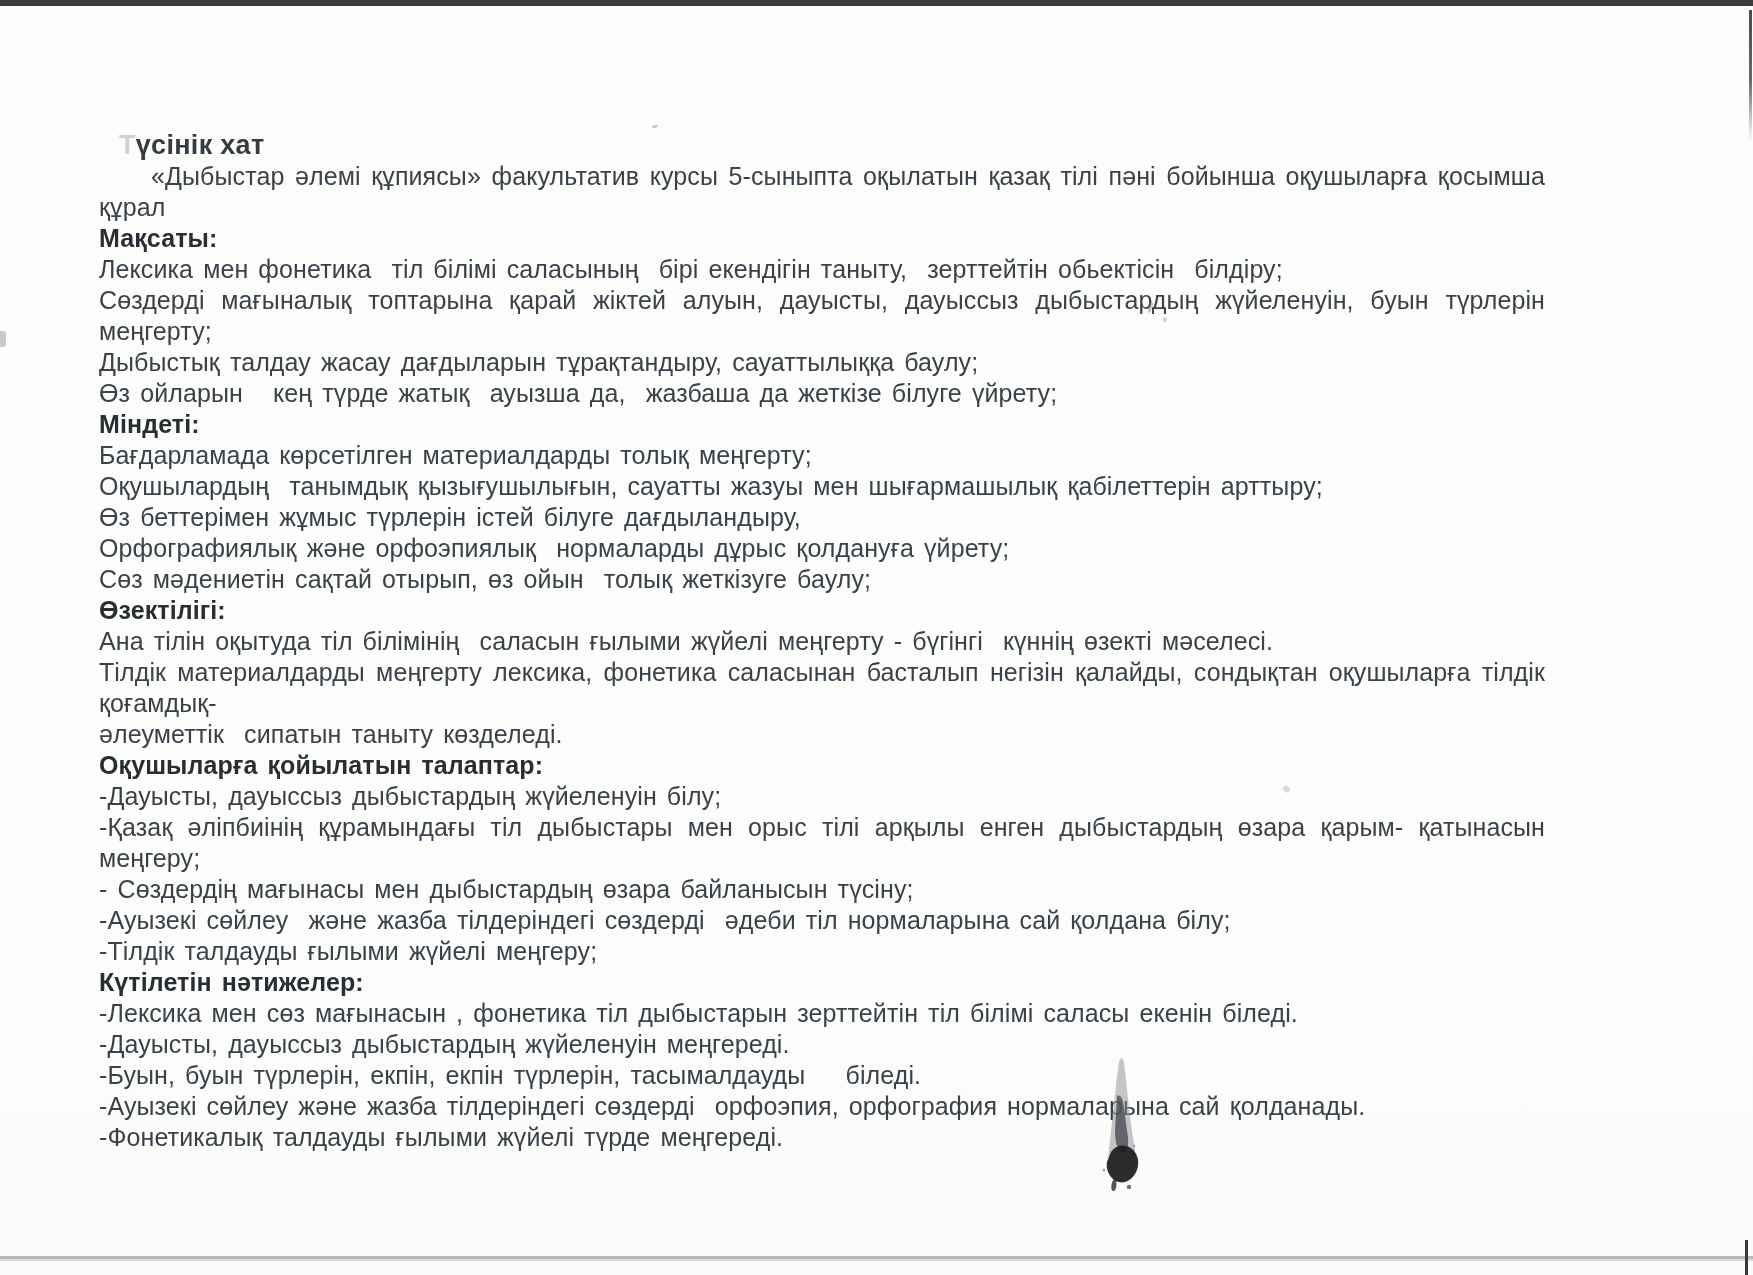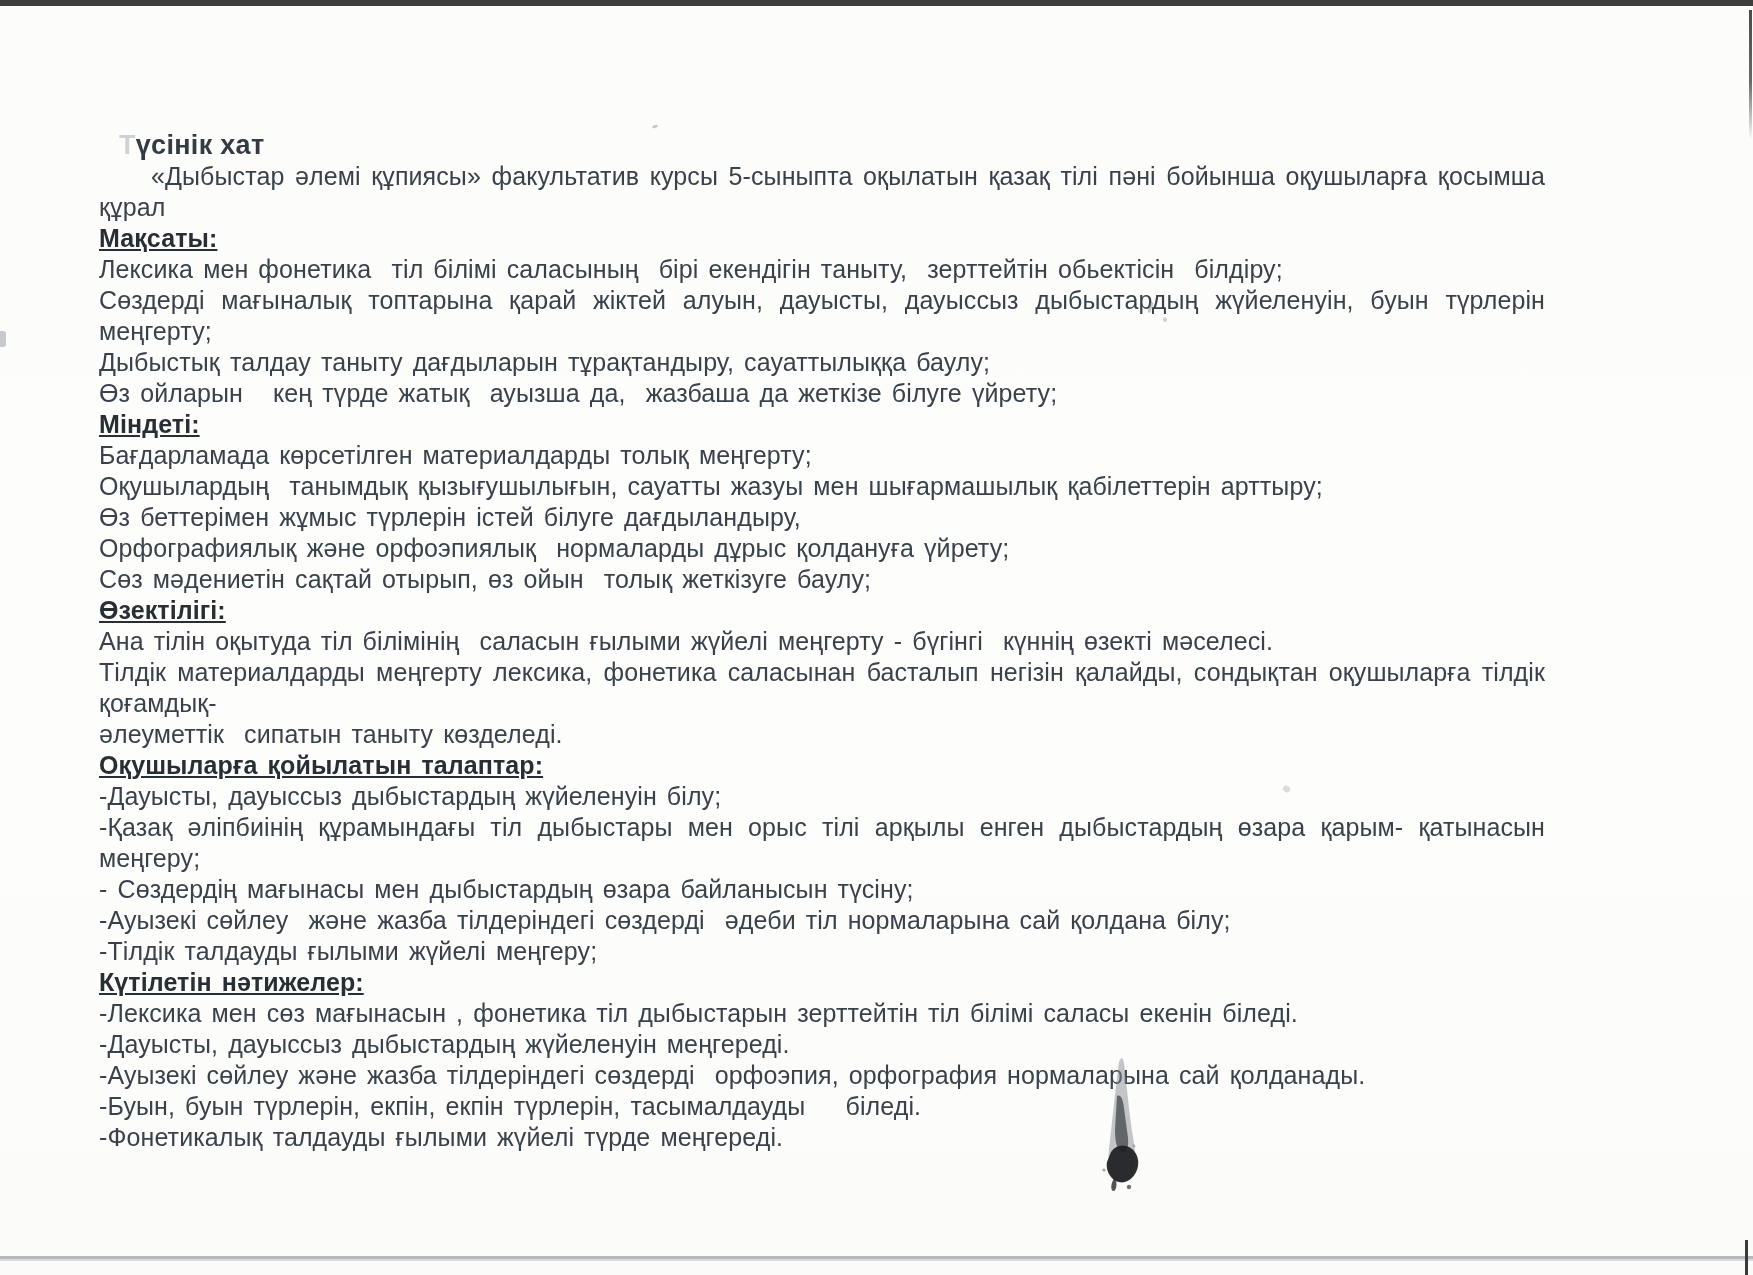--- a/index.html
+++ b/index.html
@@ -27,21 +27,21 @@
   .t-faint{opacity:.22;}
   
   .text-block{
     position:absolute;left:99px;top:161px;width:1446px;
     font-size:25px;line-height:31px;color:#39424b;
   }
   .line{
     white-space:pre-wrap;word-spacing:3px;letter-spacing:.1px;
     min-height:31px;
   }
-  .line.bold{font-weight:700;color:#272e34;text-decoration:underline;}
+  .line.bold{font-weight:700;color:#272e34;}
   .line.justify{
     white-space:normal;text-align:justify;text-align-last:justify;text-justify:inter-word;
   }
   .line.indent{text-indent:52px;}
   
   .ink-blot{position:absolute;left:1082px;top:1056px;}
   .speck{position:absolute;border-radius:50%;}
   .speck-a{left:652px;top:125px;width:6px;height:3px;background:#9aa0a6;opacity:.55;transform:rotate(-15deg);}
   .speck-b{left:1149px;top:302px;width:3px;height:11px;background:#8f959b;opacity:.5;transform:rotate(18deg);border-radius:2px;}
   .speck-c{left:1163px;top:317px;width:4px;height:5px;background:#a0a5aa;opacity:.5;}
@@ -60,43 +60,43 @@
   <div class="scan-line-right-bottom"></div>
 
   <h1 class="title"><span class="t-faint">Т</span><span>үсінік хат</span></h1>
 
   <div class="text-block">
 
   <div class="line justify indent">«Дыбыстар әлемі құпиясы»  факультатив курсы 5-сыныпта  оқылатын қазақ тілі пәні бойынша  оқушыларға қосымша құрал</div>
       <div class="line bold">Мақсаты:</div>
       <div class="line">Лексика мен фонетика  тіл білімі саласының  бірі екендігін таныту,  зерттейтін обьектісін  білдіру;</div>
       <div class="line justify">Сөздерді мағыналық топтарына қарай жіктей алуын, дауысты, дауыссыз дыбыстардың жүйеленуін, буын түрлерін меңгерту;</div>
-      <div class="line">Дыбыстық талдау таныту дағдыларын тұрақтандыру, сауаттылыққа баулу;</div>
+      <div class="line">Дыбыстық талдау жасау дағдыларын тұрақтандыру, сауаттылыққа баулу;</div>
       <div class="line">Өз ойларын   кең түрде жатық  ауызша да,  жазбаша да жеткізе білуге үйрету;</div>
       <div class="line bold">Міндеті:</div>
       <div class="line">Бағдарламада көрсетілген материалдарды толық меңгерту;</div>
       <div class="line">Оқушылардың  танымдық қызығушылығын, сауатты жазуы мен шығармашылық қабілеттерін арттыру;</div>
       <div class="line">Өз беттерімен жұмыс түрлерін істей білуге дағдыландыру,</div>
       <div class="line">Орфографиялық және орфоэпиялық  нормаларды дұрыс қолдануға үйрету;</div>
       <div class="line">Сөз мәдениетін сақтай отырып, өз ойын  толық жеткізуге баулу;</div>
       <div class="line bold">Өзектілігі:</div>
       <div class="line">Ана тілін оқытуда тіл білімінің  саласын ғылыми жүйелі меңгерту - бүгінгі  күннің өзекті мәселесі.</div>
       <div class="line justify">Тілдік материалдарды меңгерту лексика, фонетика саласынан басталып негізін қалайды, сондықтан оқушыларға тілдік қоғамдық-</div>
       <div class="line">әлеуметтік  сипатын таныту көзделеді.</div>
       <div class="line bold">Оқушыларға қойылатын талаптар:</div>
       <div class="line">-Дауысты, дауыссыз дыбыстардың жүйеленуін білу;</div>
       <div class="line justify">-Қазақ әліпбиінің құрамындағы тіл дыбыстары мен орыс тілі арқылы енген дыбыстардың өзара қарым- қатынасын меңгеру;</div>
       <div class="line">- Сөздердің мағынасы мен дыбыстардың өзара байланысын түсіну;</div>
       <div class="line">-Ауызекі сөйлеу  және жазба тілдеріндегі сөздерді  әдеби тіл нормаларына сай қолдана білу;</div>
       <div class="line">-Тілдік талдауды ғылыми жүйелі меңгеру;</div>
       <div class="line bold">Күтілетін нәтижелер:</div>
       <div class="line">-Лексика мен сөз мағынасын , фонетика тіл дыбыстарын зерттейтін тіл білімі саласы екенін біледі.</div>
       <div class="line">-Дауысты, дауыссыз дыбыстардың жүйеленуін меңгереді.</div>
+      <div class="line">-Буын, буын түрлерін, екпін, екпін түрлерін, тасымалдауды    біледі.</div>
       <div class="line">-Ауызекі сөйлеу және жазба тілдеріндегі сөздерді  орфоэпия, орфография нормаларына сай қолданады.</div>
-      <div class="line">-Буын, буын түрлерін, екпін, екпін түрлерін, тасымалдауды    біледі.</div>
       <div class="line">-Фонетикалық талдауды ғылыми жүйелі түрде меңгереді.</div>
     </div>
 
   <svg class="ink-blot" width="80" height="140" viewBox="0 0 80 140">
     <path d="M37,6 C39,1 41,1 42,7 C44,22 46,45 49,68 C51,84 55,98 53,112 C51,124 42,130 34,125 C27,120 25,108 27,94 C30,68 34,28 37,6 Z" fill="#8a8d92" opacity="0.5"></path>
     <path d="M35,40 C38,38 41,42 42,52 L46,82 C47,92 44,98 40,96 C35,94 33,86 33,74 Z" fill="#4a4d52" opacity="0.8"></path>
     <path d="M29,96 C36,86 50,88 55,100 C59,110 53,124 42,126 C31,128 23,116 25,106 Z" fill="#1c1d20" opacity="0.92"></path>
     <path d="M33,121 C36,128 34,136 31,135 C28,134 29,126 33,121 Z" fill="#2a2b2e" opacity="0.8"></path>
     <circle cx="47" cy="131" r="2.2" fill="#35363a" opacity="0.7"></circle>
     <circle cx="22" cy="114" r="1.6" fill="#6a6d72" opacity="0.6"></circle>

